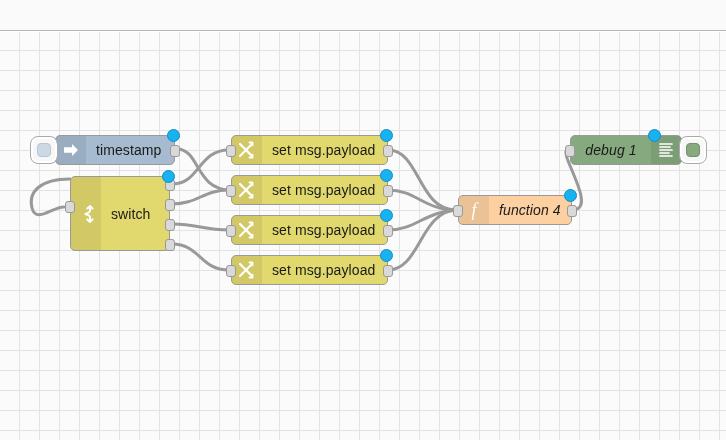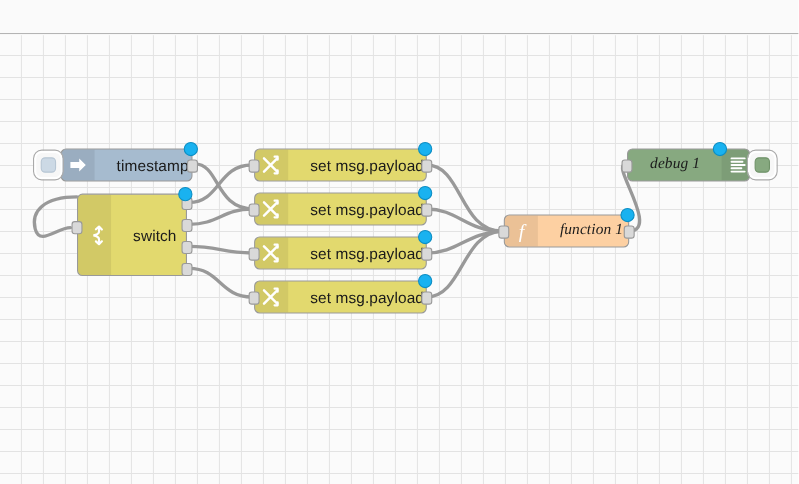--- a/index.html
+++ b/index.html
@@ -97,27 +97,27 @@
   }
   .icon-box.right-side {
     background: rgba(0, 0, 0, 0.07);
   }
   .icon-box svg { display: block; }
 
   .node-label {
     flex: 1 1 auto;
     display: flex;
     align-items: center;
-    padding: 0 20px;
+    padding: 0 10px;
     font-size: 14px;
     color: #1a1a1a;
     white-space: nowrap;
     letter-spacing: .1px;
   }
-  .node-label.italic { font-style: italic; font-family: Liberation Serif, serif; }
+  .node-label.italic { font-style: italic; }
   .node-label.center { justify-content: center; }
 
   
   .n-inject   { background: #a6bbcf; }
   .n-switch   { background: #e2d96e; }
   .n-change   { background: #e2d96e; }
   .n-function { background: #fdd0a2; }
   .n-debug    { background: #87a980; }
 
   
@@ -333,21 +333,21 @@
       <div class="status-dot"></div>
     </div>
 
     <div class="node n-function" style="left:458px; top:163px; width:114px;">
       <div class="node-inner">
         <div class="icon-box">
           <svg width="18" height="20" viewBox="0 0 18 20">
             <text x="9" y="16" text-anchor="middle" font-family="Liberation Serif, serif" font-size="18" font-style="italic" fill="#ffffff">f</text>
           </svg>
         </div>
-        <div class="node-label italic">function 1</div>
+        <div class="node-label italic">function 4</div>
       </div>
       <div class="port in" style="top:9px;"></div>
       <div class="port out" style="top:9px;"></div>
       <div class="status-dot"></div>
     </div>
 
     <div class="node n-debug" style="left:570px; top:103px; width:112px;">
       <div class="node-inner">
         <div class="node-label italic center">debug 1</div>
         <div class="icon-box right-side">

